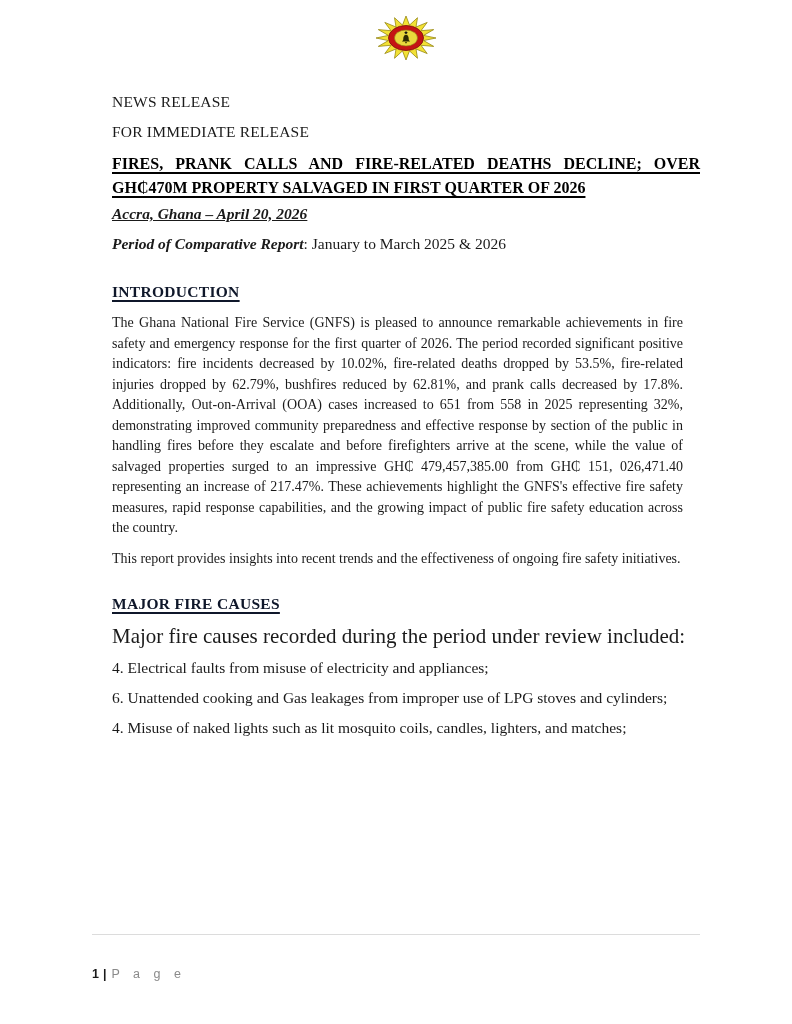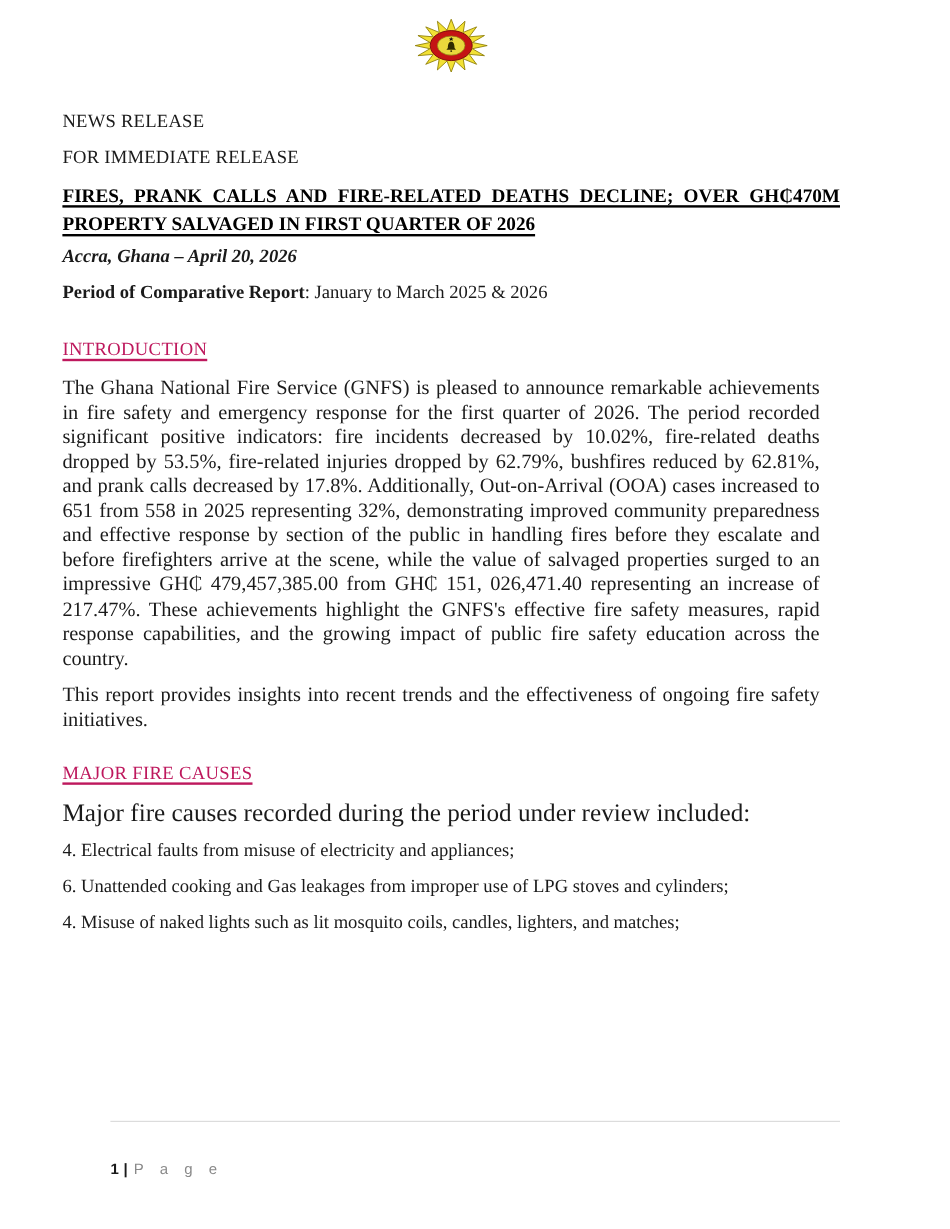--- a/index.html
+++ b/index.html
@@ -8,21 +8,21 @@
     width: 792px;
     height: 1024px;
     position: relative;
     font-family: "Liberation Serif", "DejaVu Serif", serif;
     color: #1a1a1a;
   }
   .page {
     position: relative;
     width: 792px;
     height: 1024px;
-    padding: 14px 92px 0 52px;
+    padding: 14px 92px 0 112px;
     overflow: hidden;
   }
   .logo-row {
     text-align: center;
     height: 48px;
     margin-bottom: 30px;
   }
   .meta-line {
     font-size: 15.5px;
     line-height: 20px;
@@ -41,44 +41,46 @@
     text-decoration: underline;
     text-decoration-thickness: 1.5px;
     text-underline-offset: 2.5px;
   }
   .dateline {
     font-size: 15.5px;
     line-height: 20px;
     font-weight: bold;
     font-style: italic;
     margin: 0 0 10px 0;
+    text-decoration: underline;
   }
   .period-line {
     font-size: 15.5px;
     line-height: 20px;
     margin: 0 0 28px 0;
   }
   .period-line .label {
     font-weight: bold;
+    font-style: italic;
   }
   .section-heading {
     font-size: 15.5px;
-    font-weight: normal;
+    font-weight: bold;
     line-height: 20px;
-    color: #be185d;
+    color: #0f172a;
     margin: 0 0 11px 0;
     letter-spacing: 0.3px;
   }
   .section-heading span {
     text-decoration: underline;
     text-decoration-thickness: 1.5px;
     text-underline-offset: 3px;
   }
   .para {
-    font-size: 17px;
+    font-size: 14px;
     line-height: 20.5px;
     text-align: justify;
     margin: 0 17px 10px 0;
   }
   .para.last-gap { margin-bottom: 25px; }
   .causes-intro {
     font-size: 21px;
     line-height: 20px;
     margin: 0 0 12px 0;
   }

